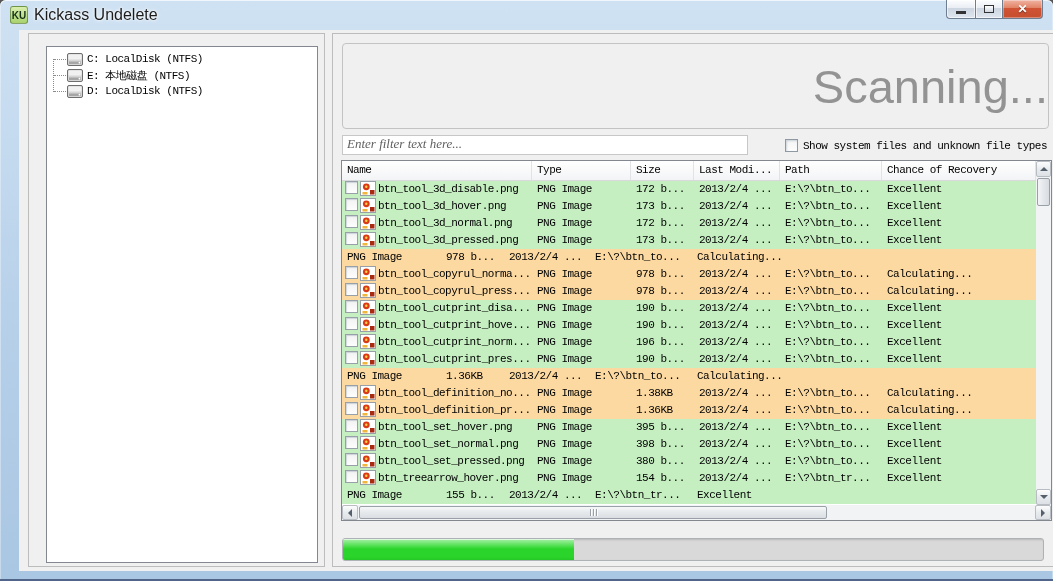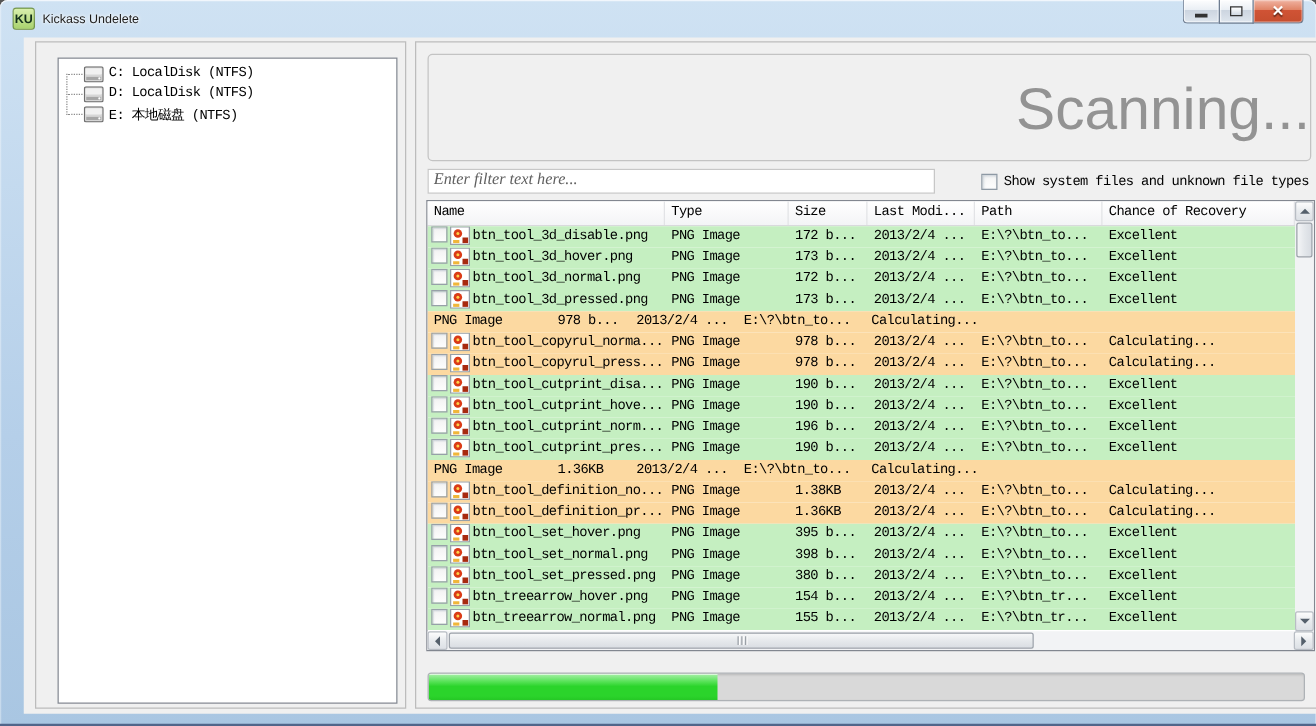--- a/index.html
+++ b/index.html
@@ -12,21 +12,21 @@
             border-radius:6px 6px 0 0; overflow:hidden;
             box-shadow:inset 0 1px 0 rgba(255,255,255,.7), inset 1px 0 0 rgba(255,255,255,.35), inset -1px 0 0 rgba(255,255,255,.35); }
   .window::after { content:""; position:absolute; left:0; right:0; bottom:0; height:2px; background:#51658a; }
 
   .titlebar { position:absolute; left:0; top:0; width:1053px; height:30px; display:flex; align-items:center; }
   .app-icon { width:18px; height:18px; margin-left:10px; border-radius:3px;
               background:linear-gradient(#d9efad,#a9d26e);
               border:1px solid rgba(40,70,20,.45);
               color:#14301c; font-size:10px; font-weight:bold;
               display:flex; align-items:center; justify-content:center; }
-  .title-text { margin-left:6px; font-size:10px; color:#1c1c1c; text-shadow:0 0 4px #fff,0 0 2px #fff; }
+  .title-text { margin-left:6px; font-size:16px; color:#1c1c1c; text-shadow:0 0 4px #fff,0 0 2px #fff; }
 
   .win-buttons { position:absolute; right:10px; top:0; display:flex; }
   .win-btn { height:19px; border:1px solid #6f7d90; border-top:none;
              background:linear-gradient(#fdfdfe,#e9eef4 45%,#ccd5e0 46%,#dfe6ee);
              box-shadow:inset 0 0 0 1px rgba(255,255,255,.6);
              display:flex; align-items:center; justify-content:center; }
   .win-btn.min { width:29px; border-radius:0 0 0 4px; border-right:none; }
   .win-btn.max { width:28px; }
   .win-btn.close { width:40px; border-radius:0 0 4px 0; border-left:none;
              background:linear-gradient(#f0b3a2,#e08264 45%,#d05335 46%,#c64e2f);
@@ -155,30 +155,30 @@
               </svg>
               <span class="tree-label">C: LocalDisk (NTFS)</span>
             </div>
             <div class="tree-item">
               <svg class="drive-icon" width="16" height="13" viewBox="0 0 16 13">
                 <rect x="0.5" y="0.5" width="15" height="12" rx="1.5" fill="#d6d6d6" stroke="#6e6e6e"></rect>
                 <rect x="1.5" y="1.5" width="13" height="5" rx="1" fill="#f1f1f1"></rect>
                 <rect x="2" y="8.5" width="12" height="2.5" fill="#a6a6a6"></rect>
                 <circle cx="12.5" cy="9.7" r="0.9" fill="#ffffff"></circle>
               </svg>
-              <span class="tree-label">D: LocalDisk (NTFS)</span>
+              <span class="tree-label">E: 本地磁盘 (NTFS)</span>
             </div>
             <div class="tree-item">
               <svg class="drive-icon" width="16" height="13" viewBox="0 0 16 13">
                 <rect x="0.5" y="0.5" width="15" height="12" rx="1.5" fill="#d6d6d6" stroke="#6e6e6e"></rect>
                 <rect x="1.5" y="1.5" width="13" height="5" rx="1" fill="#f1f1f1"></rect>
                 <rect x="2" y="8.5" width="12" height="2.5" fill="#a6a6a6"></rect>
                 <circle cx="12.5" cy="9.7" r="0.9" fill="#ffffff"></circle>
               </svg>
-              <span class="tree-label">E: 本地磁盘 (NTFS)</span>
+              <span class="tree-label">D: LocalDisk (NTFS)</span>
             </div>
           </div>
       </div>
     </div>
 
     <div class="groupbox gb-right">
 
       <div class="scan-box">
         <div class="scan-text">Scanning...</div>
       </div>
@@ -494,31 +494,20 @@
                   </svg>
                   <span class="fname">btn_treearrow_hover.png</span>
                 </div>
                 <div class="cell c1">PNG Image</div>
                 <div class="cell c2">154 b...</div>
                 <div class="cell c3">2013/2/4 ...</div>
                 <div class="cell c4">E:\?\btn_tr...</div>
                 <div class="cell c5">Excellent</div>
               </div>
               <div class="trow row-green">
-                <div class="cell c0 name-cell">
-                  <span class="row-cb"></span>
-                  <svg class="file-icon" width="16" height="15" viewBox="0 0 16 15">
-                    <rect x="0.5" y="0.5" width="15" height="14" fill="#fff" stroke="#97a0a8"></rect>
-                    <circle cx="6.3" cy="5.8" r="3.4" fill="#da3b17"></circle>
-                    <circle cx="6.3" cy="5.8" r="1.2" fill="#ffd24a"></circle>
-                    <rect x="10" y="9" width="4.5" height="4.5" fill="#a82a10"></rect>
-                    <rect x="2.5" y="11" width="5" height="2.5" fill="#f0b63a"></rect>
-                  </svg>
-                  <span class="fname">btn_treearrow_normal.png</span>
-                </div>
                 <div class="cell c1">PNG Image</div>
                 <div class="cell c2">155 b...</div>
                 <div class="cell c3">2013/2/4 ...</div>
                 <div class="cell c4">E:\?\btn_tr...</div>
                 <div class="cell c5">Excellent</div>
               </div>
             </div>
         </div>
 
         <div class="vsb">

